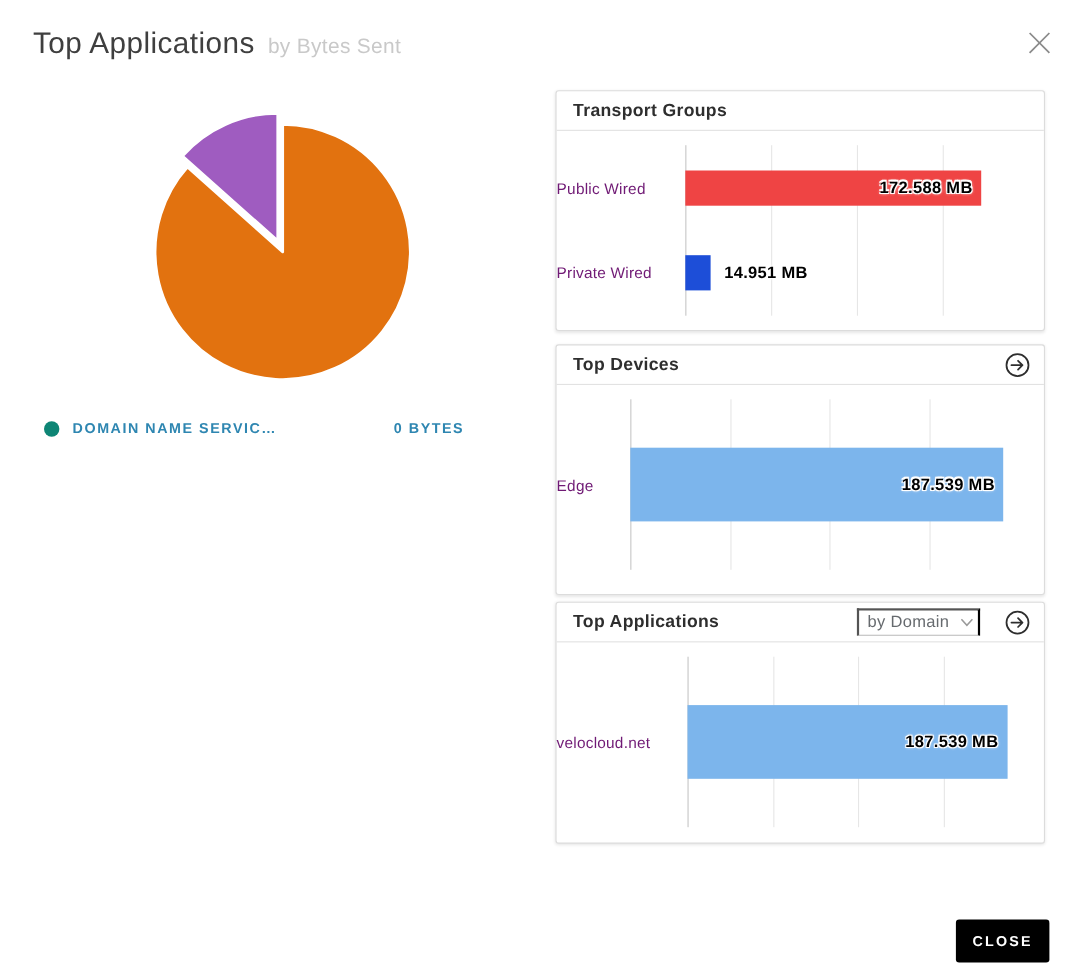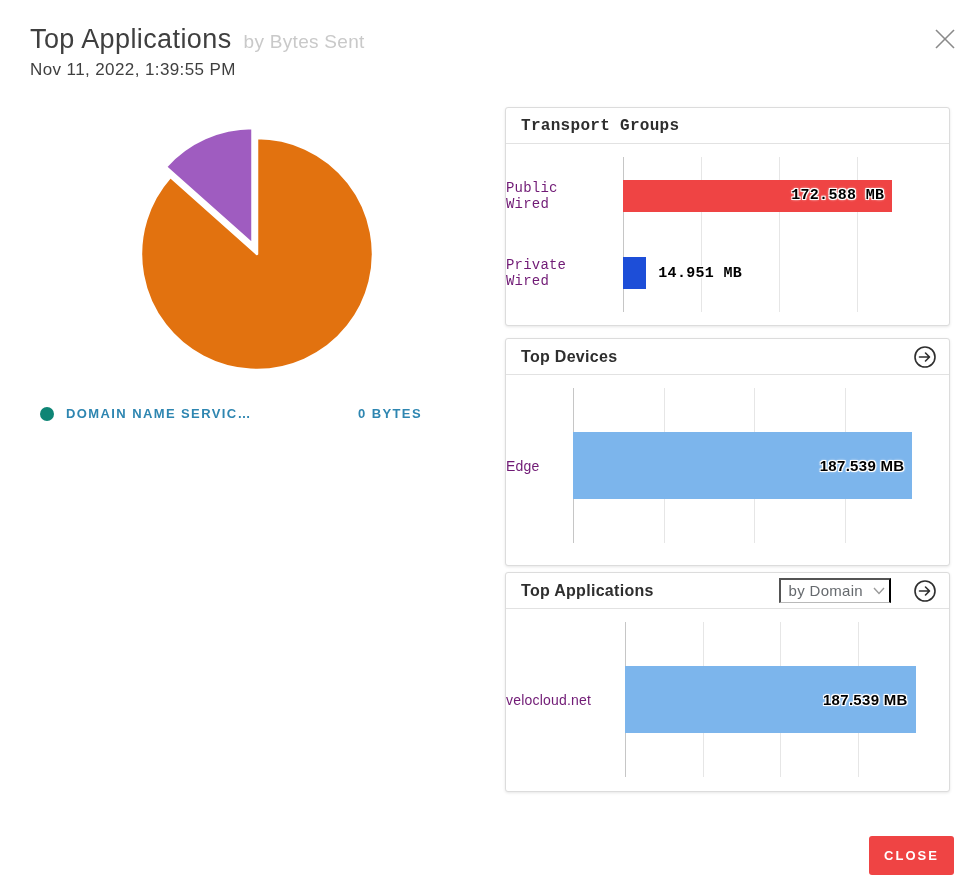--- a/index.html
+++ b/index.html
@@ -24,21 +24,21 @@
   .legend { width:404px; margin-top:0; }
   .legend-row { height:41px; display:flex; align-items:center; padding:0 12px 0 10px; box-sizing:border-box; border-radius:2px; }
   .legend-row .dot { width:14px; height:14px; border-radius:50%; flex:none; margin-right:12px; }
   .legend-row .llabel { font-size:13px; font-weight:700; letter-spacing:1.4px; color:#2e86b1; white-space:nowrap; overflow:hidden; }
   .legend-row .lvalue { margin-left:auto; font-size:13px; font-weight:700; letter-spacing:1.4px; color:#2e86b1; white-space:nowrap; }
   .legend-row.selected { background:#757577; }
   .legend-row.selected .llabel, .legend-row.selected .lvalue { color:#ffffff; }
 
   
   .card { background:#fff; border:1px solid #dcdcdc; border-radius:3px; box-shadow:0 1px 3px rgba(0,0,0,0.10); box-sizing:border-box; }
-  .card-1 { height:219px;font-family:Liberation Mono, monospace; }
+  .card-1 { height:219px; }
   .card-2 { height:228px; margin-top:12px; }
   .card-3 { height:220px; margin-top:6px; }
   .card-header { height:36px; display:flex; align-items:center; padding:0 12px 0 15px; border-bottom:1px solid #e2e2e2; box-sizing:border-box; }
   .card-title { font-size:16px; font-weight:700; color:#2e2e2e; letter-spacing:0.3px; flex:none; }
   .card-header .spacer { flex:1; }
   .hdr-icon-btn { background:none; border:none; padding:0; width:24px; height:24px; cursor:pointer; flex:none; display:flex; align-items:center; justify-content:center; }
   .dropdown { display:flex; align-items:center; border-bottom:1px solid #b9b9b9; padding:2px 4px 3px 8px; margin-right:22px; cursor:pointer; background:none; }
   .dropdown .ddlabel { font-size:15px; color:#666a6e; letter-spacing:0.3px; margin-right:10px; }
 
   
@@ -52,35 +52,34 @@
   .ylabel { text-align:left; padding-right:15px; box-sizing:border-box; color:#701a75; font-size:14px; letter-spacing:0.2px; flex:none; }
   .c1 .ylabel { width:117px; } .c2 .ylabel { width:67px; } .c3 .ylabel { width:119px; }
   .track { flex:1; position:relative; height:100%; display:flex; align-items:center; min-width:0; }
   .bar { position:relative; display:flex; align-items:center; justify-content:flex-end; }
   .c1 .bar { height:32px; } .c2 .bar, .c3 .bar { height:67px; }
   .dlabel { font-size:15px; font-weight:700; color:#000; letter-spacing:0.3px; margin-right:8px; white-space:nowrap;
             text-shadow:0 0 3px #fff, 0 0 3px #fff, 1px 1px 0 #fff, -1px -1px 0 #fff, 1px -1px 0 #fff, -1px 1px 0 #fff; }
   .dlabel.outside { position:absolute; left:calc(100% + 12px); margin-right:0; }
 
   
-  .close-btn { position:absolute; right:18px; top:836px; width:85px; height:39px; background:#ef4444; color:#fff;
+  .close-btn { position:absolute; right:18px; top:836px; width:85px; height:39px; background:#000000; color:#fff;
                border:none; border-radius:3px; font-family:"Liberation Sans", sans-serif; font-size:13px; font-weight:700;
                letter-spacing:2px; cursor:pointer; }
 </style>
 </head>
 <body>
 
 <div class="dialog">
 
   <div class="hdr">
     <div class="hdr-titlerow">
       <span class="title">Top Applications</span>
       <span class="subtitle">by Bytes Sent</span>
     </div>
-    <div class="timestamp">Nov 11, 2022, 1:39:55 PM</div>
   </div>
   <button class="close-x">
     <svg width="26" height="26" viewBox="0 0 26 26">
       <line x1="4" y1="4" x2="22" y2="22" stroke="#8a8a8a" stroke-width="1.6"></line>
       <line x1="22" y1="4" x2="4" y2="22" stroke="#8a8a8a" stroke-width="1.6"></line>
     </svg>
   </button>
 
   <div class="content">
 

